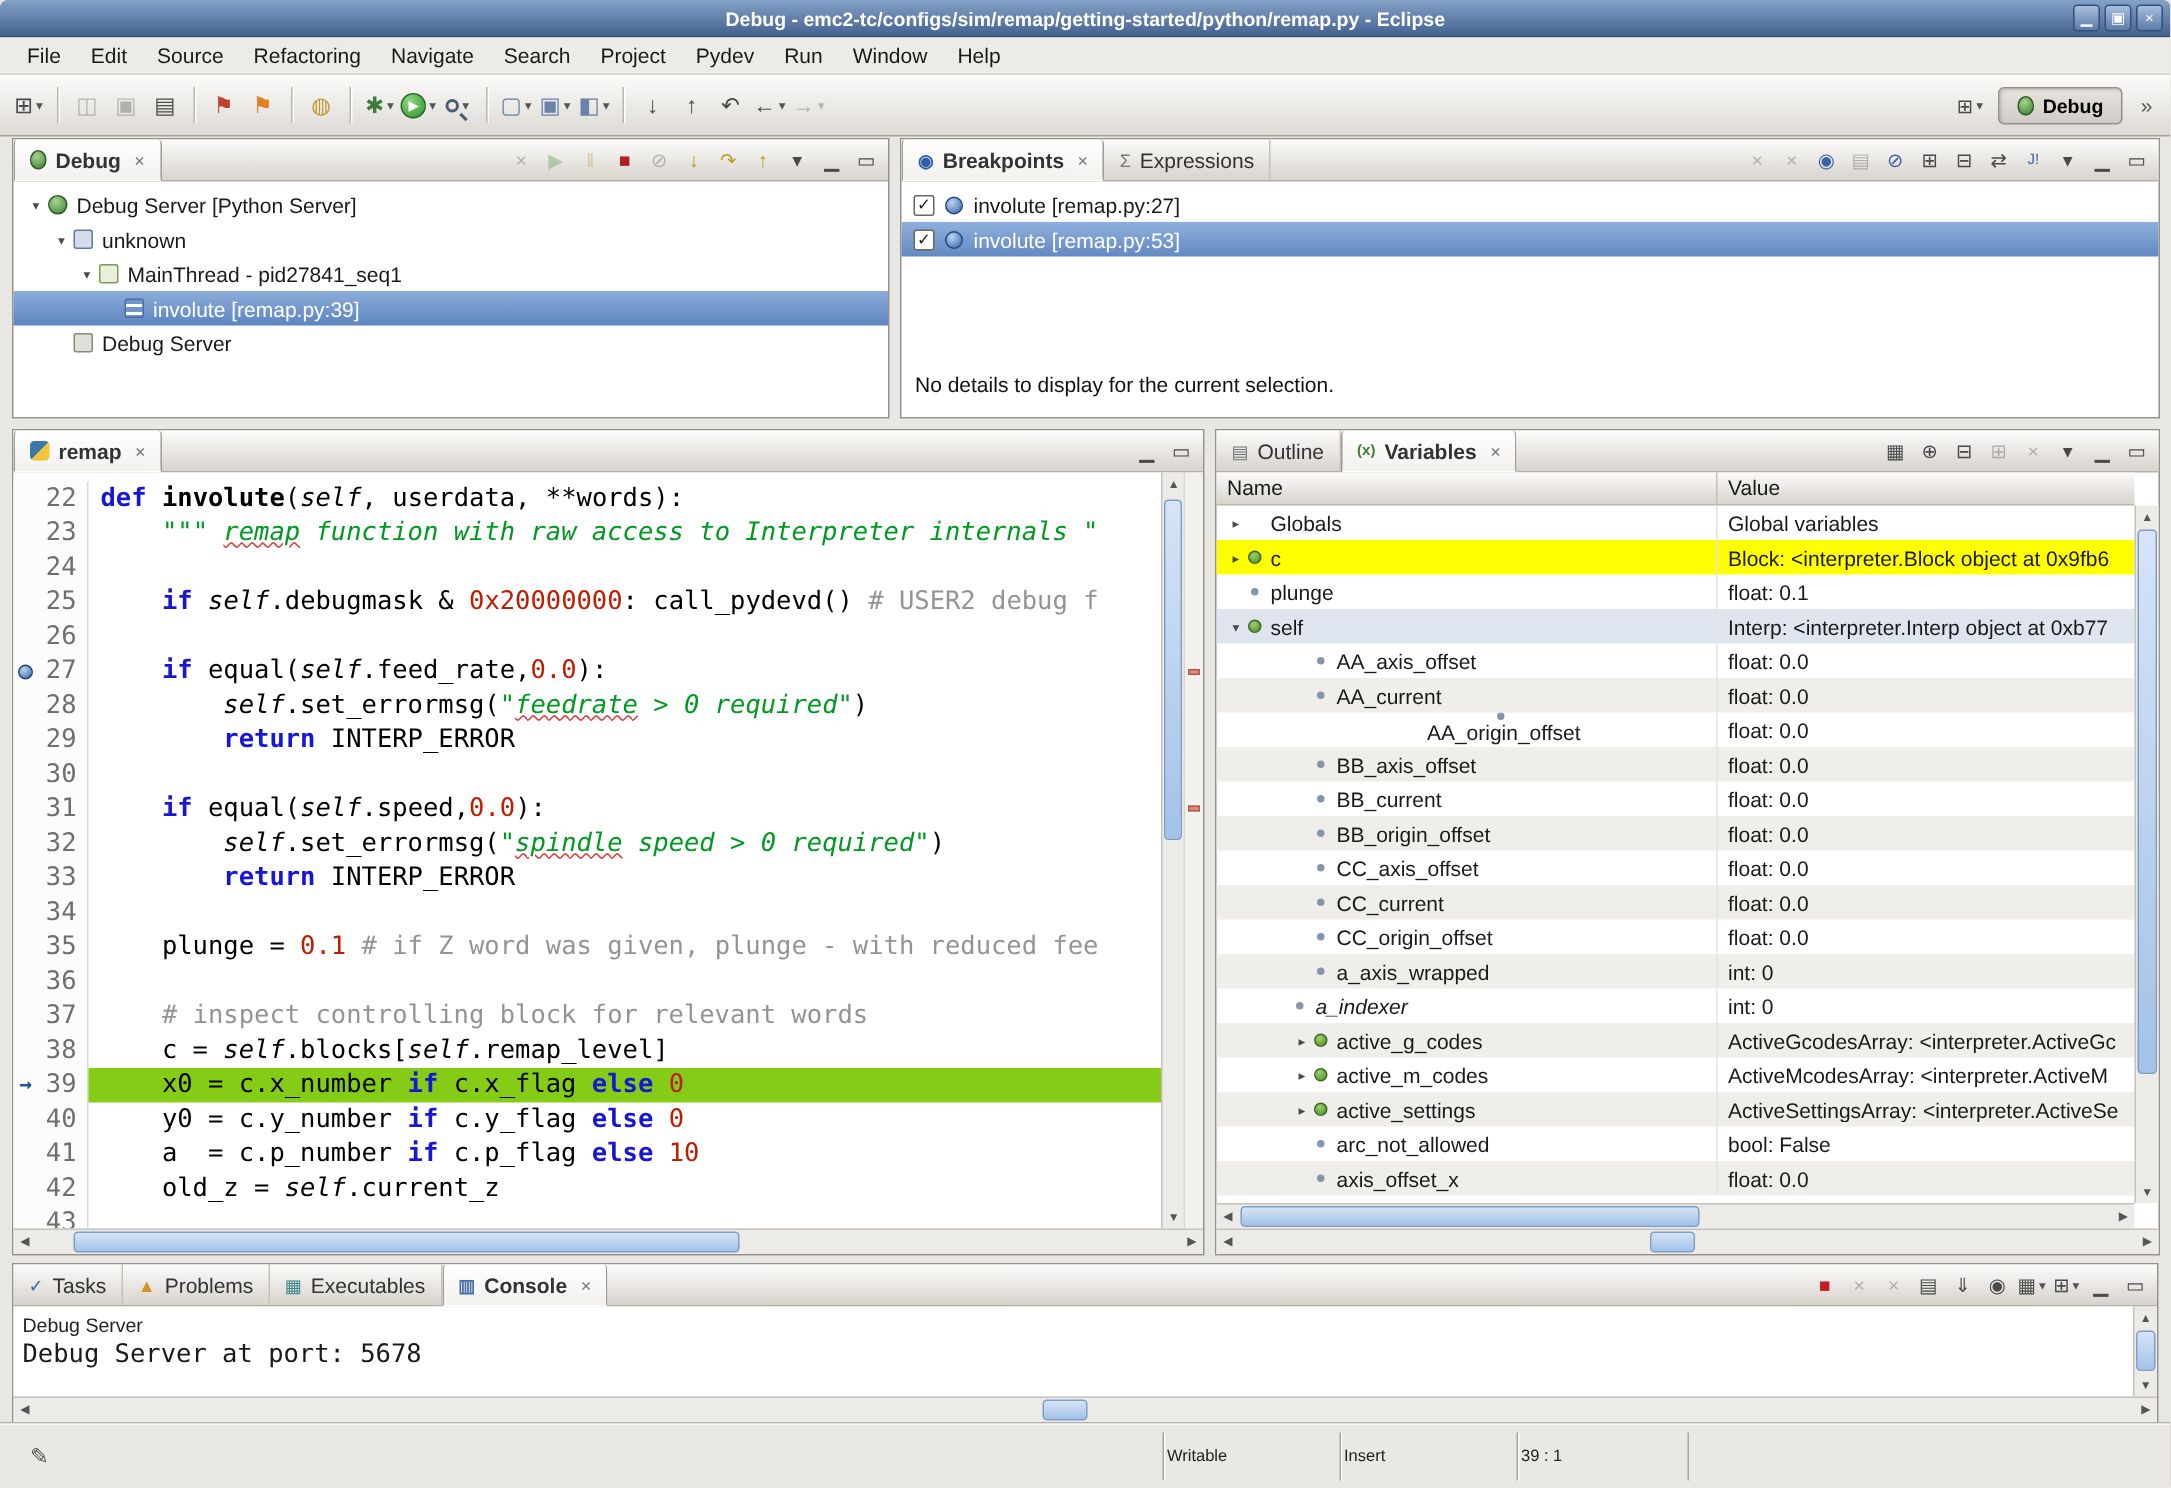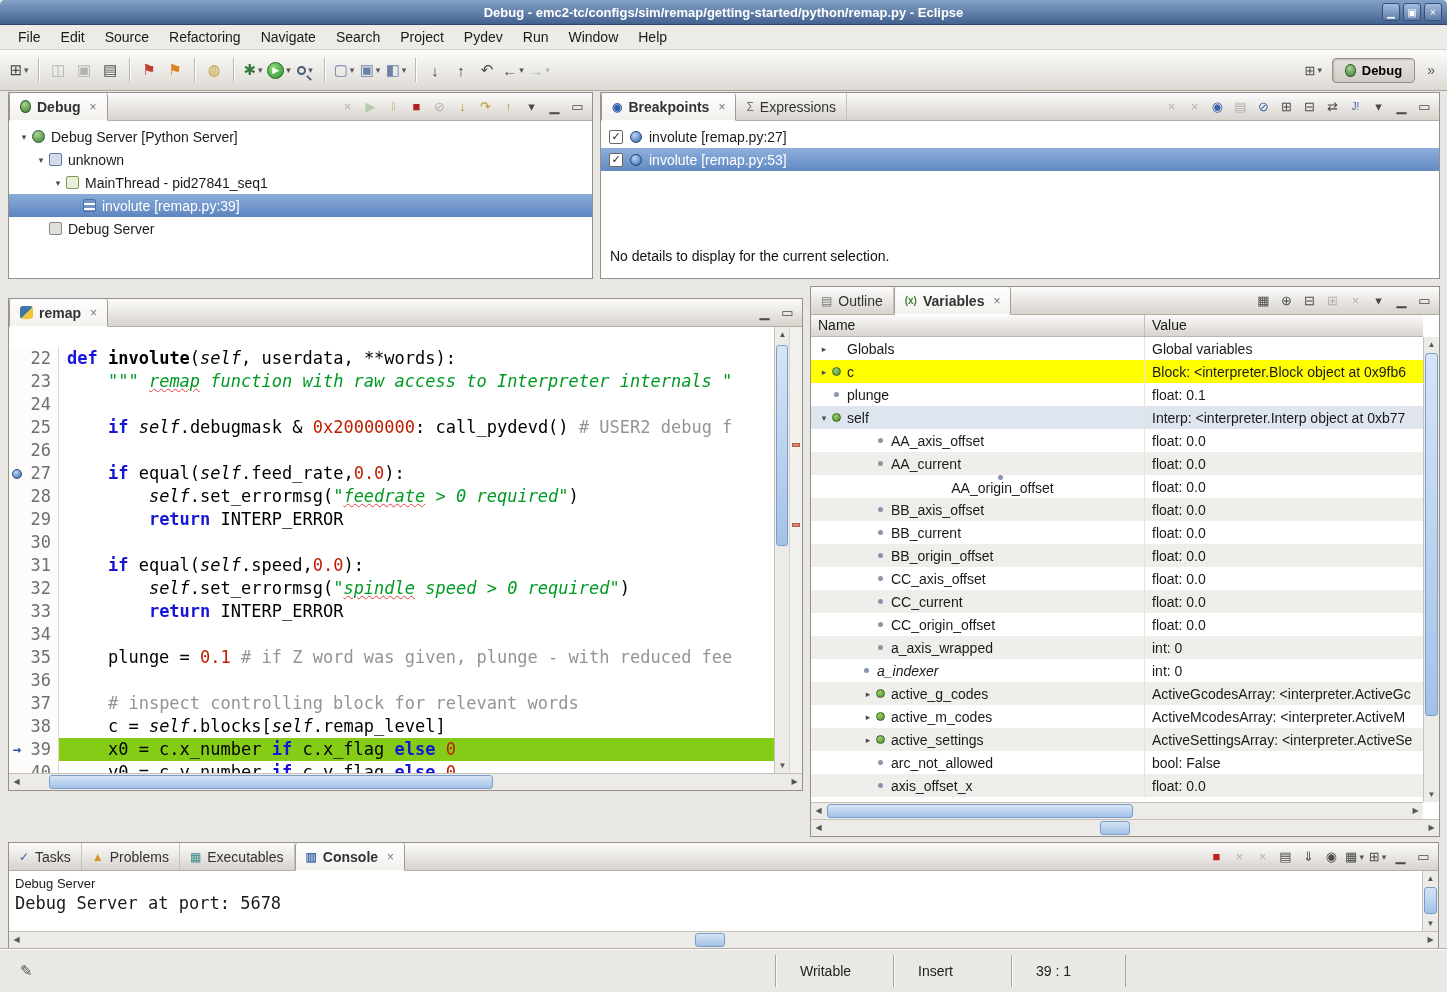--- a/index.html
+++ b/index.html
@@ -81,21 +81,21 @@
   .cb { width:14px; height:14px; flex:none; background:#fff; border:1px solid #6a675f; border-radius:2px;
     display:flex; align-items:center; justify-content:center; font-size:11px; color:#222; }
   .bp-ball { width:12px; height:12px; flex:none; border-radius:50%;
     background:radial-gradient(circle at 35% 30%, #bad5f3, #3564aa); border:1px solid #24477c; }
   .bp-ball.small { width:10px; height:10px; }
   .bdetail { position:absolute; left:9px; bottom:14px; font-size:14px; color:#111; }
 
   
   .code-area { position:absolute; left:0; top:28px; right:28px; bottom:17px; overflow:hidden; background:#fff;
     font-family:"DejaVu Sans Mono", monospace; font-size:17px; line-height:23px; }
-  .code-lines { padding-top:20px; }
+  .code-lines { padding-top:6px; }
   .code-row { display:flex; height:23px; white-space:pre; }
   .cmark { width:16px; flex:none; display:flex; align-items:center; justify-content:center; background:#fdfcfa; }
   .clnum { width:34px; flex:none; text-align:right; padding-right:7px; color:#6f6f6f; background:#fdfcfa;
     border-right:1px solid #dcd8d2; }
   .ccode { flex:1; padding-left:8px; }
   .code-row.current .ccode { background:#84cc16; }
   .ip-arrow { color:#2456a0; font-weight:bold; font-size:14px; }
   .seg-p { color:#000; }
   .seg-k { color:#1616d6; font-weight:bold; }
   .seg-i { color:#000; font-style:italic; }
@@ -138,22 +138,22 @@
   
   .console-content { position:absolute; left:0; top:28px; right:16px; bottom:17px; background:#fff; overflow:hidden; }
   .console-label { font-size:13px; color:#222; padding:5px 0 2px 6px; }
   .console-text { font-family:"DejaVu Sans Mono", monospace; font-size:17px; padding-left:6px; }
   .cticon { font-size:12px; }
 
   
   .statusbar { position:absolute; left:0; top:949px; width:1447px; height:43px; background:#eae8e4;
     border-top:1px solid #fcfbf9; box-shadow:0 -1px 0 #b3afa8; }
   .pencil { position:absolute; left:20px; top:12px; font-size:15px; color:#555; }
-  .scell { position:absolute; top:5px; bottom:5px; display:flex; align-items:center; padding-left:24px;
-    font-size:14px; color:#222; border-left:1px solid #a9a59e; box-shadow:inset 1px 0 0 #fcfbf9; }
+  .scell { position:absolute; top:5px; bottom:5px; display:flex; align-items:center; padding-left:2px;
+    font-size:11px; color:#222; border-left:1px solid #a9a59e; box-shadow:inset 1px 0 0 #fcfbf9; }
   .scell-end { position:absolute; top:5px; bottom:5px; width:1px; border-left:1px solid #a9a59e;
     box-shadow:inset 1px 0 0 #fcfbf9; }
 </style>
 </head>
 <body>
 
 <div class="titlebar">
   <span class="title">Debug - emc2-tc/configs/sim/remap/getting-started/python/remap.py - Eclipse</span>
   <span class="winbtns">
       <span class="wb">▁</span>
@@ -395,21 +395,21 @@
       </div>
       <div class="brow sel">
         <span class="cb">✓</span>
         <span class="bp-ball"></span>
         <span>involute [remap.py:53]</span>
       </div>
     </div>
   <div class="bdetail">No details to display for the current selection.</div>
 </section>
 
-<section class="view" style="left:8px;top:298px;width:795px;height:493px">
+<section class="view" style="left:8px;top:286px;width:795px;height:551px">
   <div class="view-header">
     <div class="vtabs">
       <div class="vtab sel">
         <span class="pyicon"></span>
         <span>remap</span>
         <span class="tclose">×</span>
       </div>
     </div>
     <div class="view-toolbar">
         <span class="vti">

